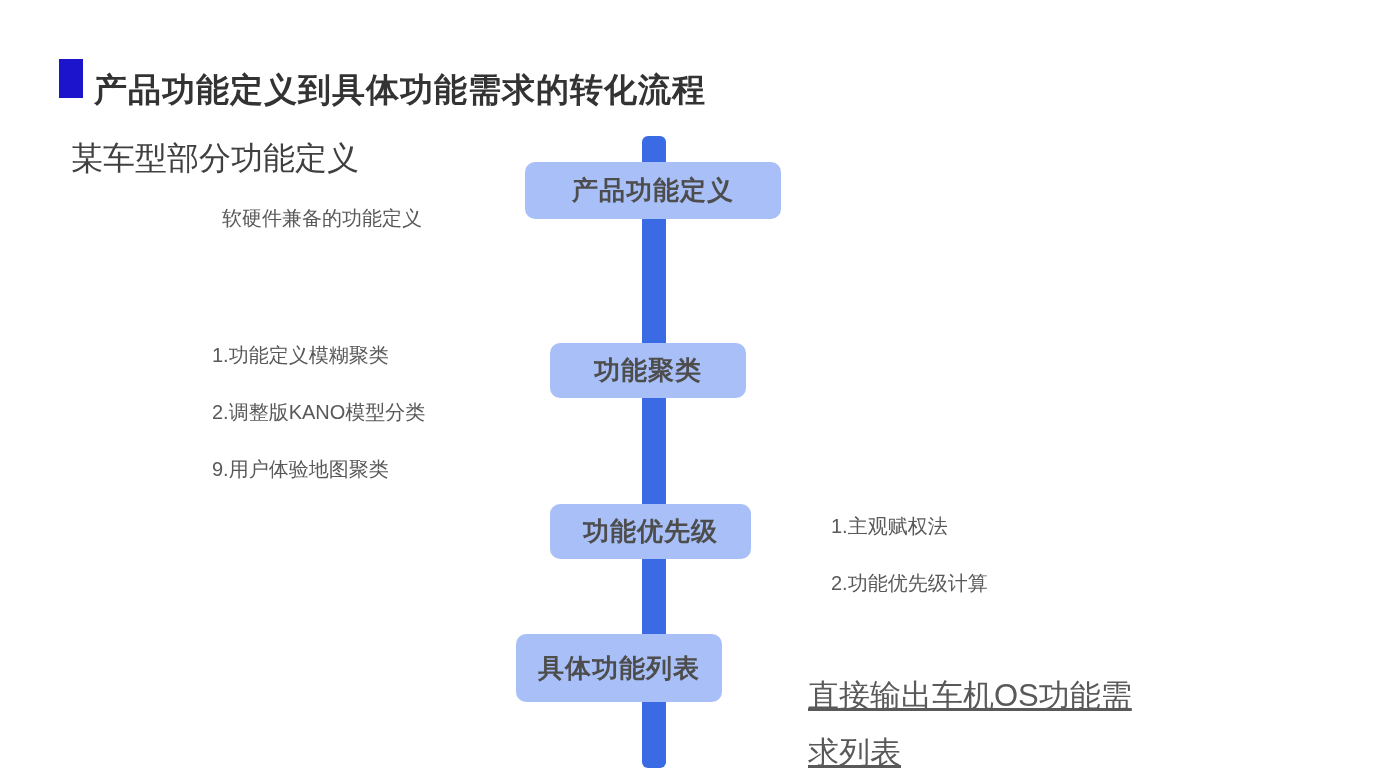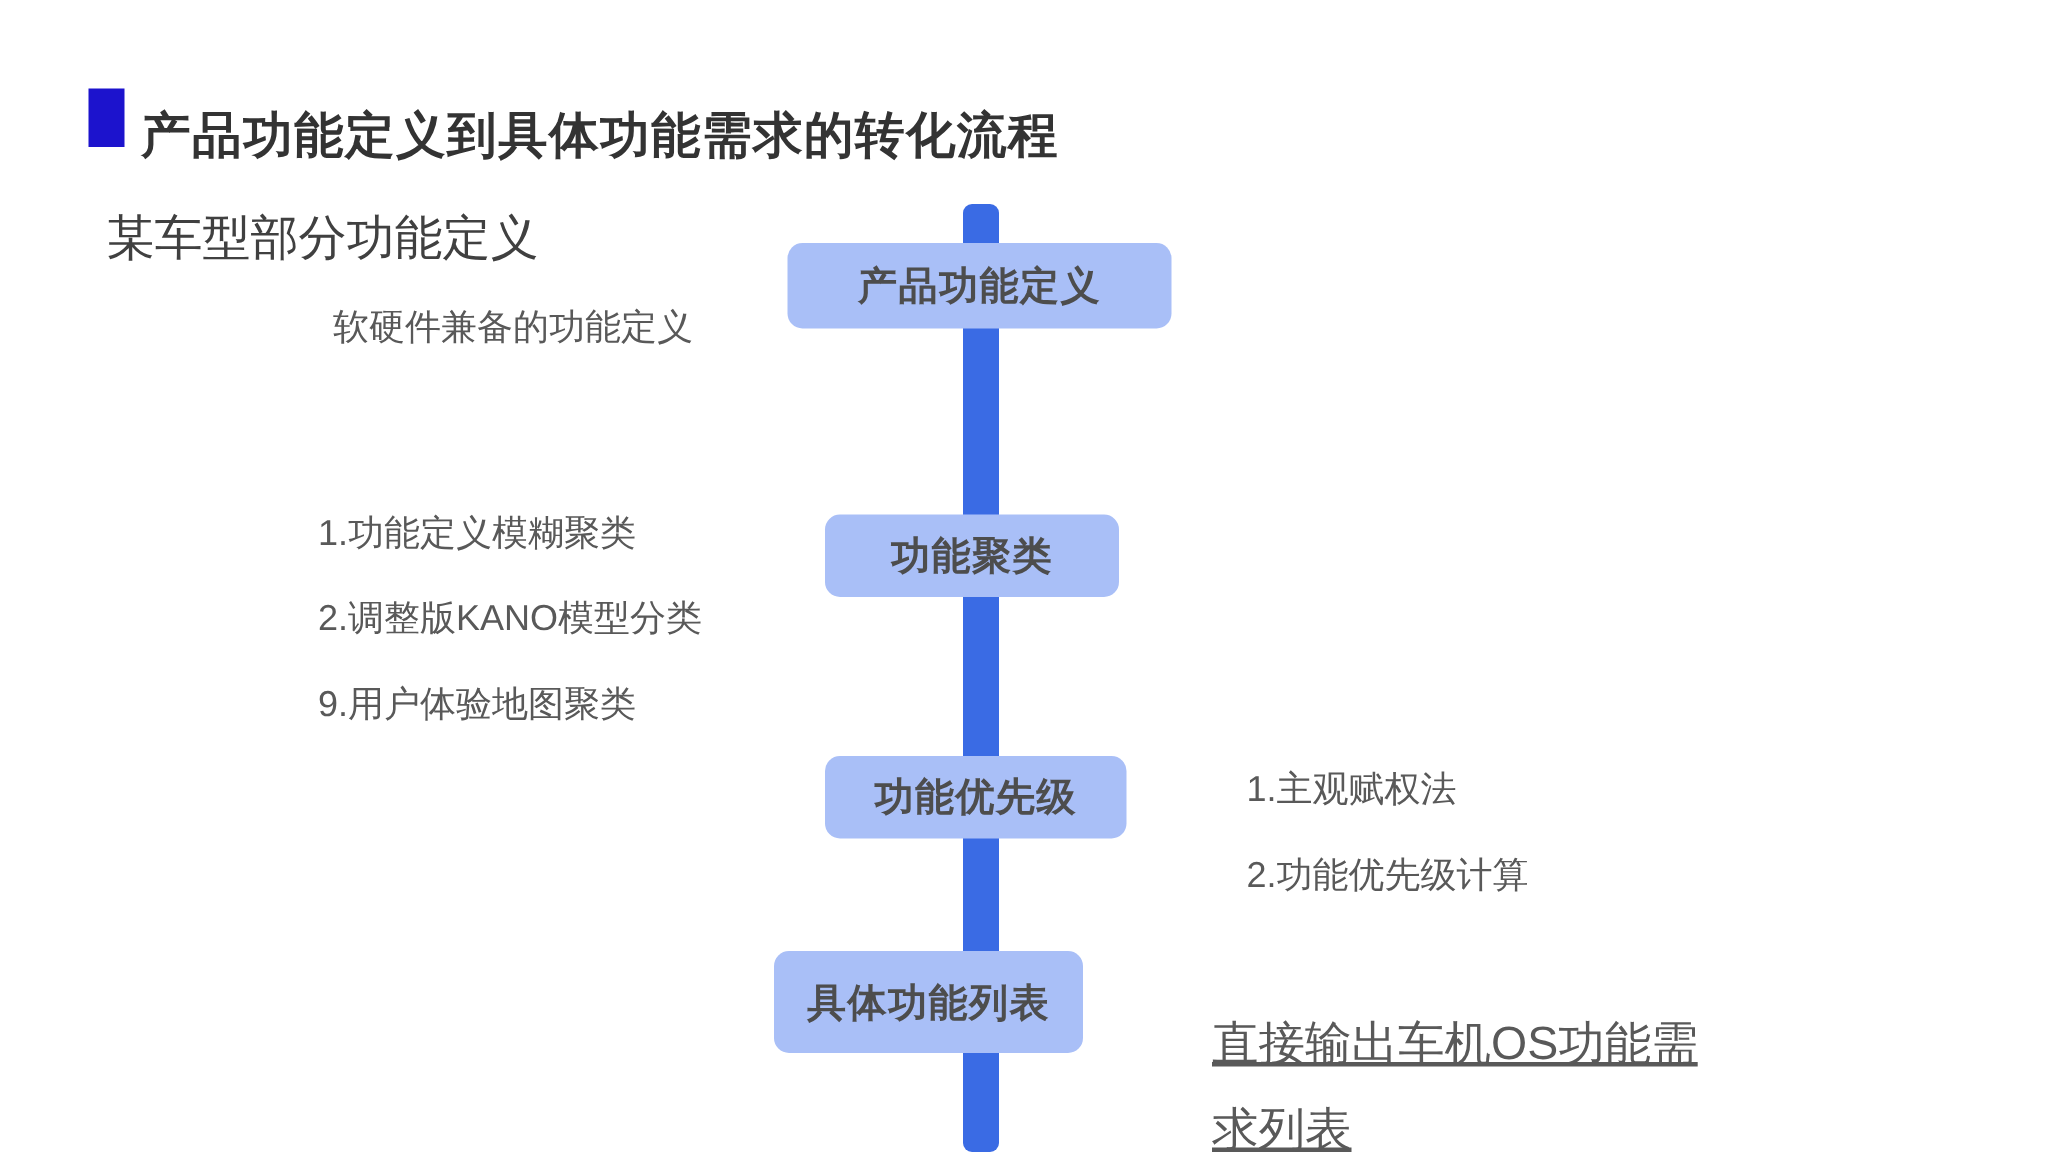--- a/index.html
+++ b/index.html
@@ -45,21 +45,21 @@
     font-size:26px;font-weight:bold;color:var(--node-text);
     letter-spacing:1px;white-space:nowrap;
   }
   .node-1{left:513px;top:150px;width:256px;height:57px;text-align:right;}
   .node-2{left:538px;top:331px;width:196px;height:55px;}
   .node-3{left:538px;top:492px;width:201px;height:55px;}
   .node-4{left:504px;top:622px;width:206px;height:68px;}
 
   .annotation{
     position:absolute;
-    font-size:24px;color:var(--annotation-text);
+    font-size:20px;color:var(--annotation-text);
     line-height:33px;white-space:nowrap;
   }
   .ann-1{left:186px;top:166px;}
   .ann-2{left:176px;top:303px;}
   .ann-3{left:795px;top:474px;}
   .ann-4{left:772px;top:643px;font-size:31px;text-decoration:underline;}
 </style>
 </head>
 <body>
 

